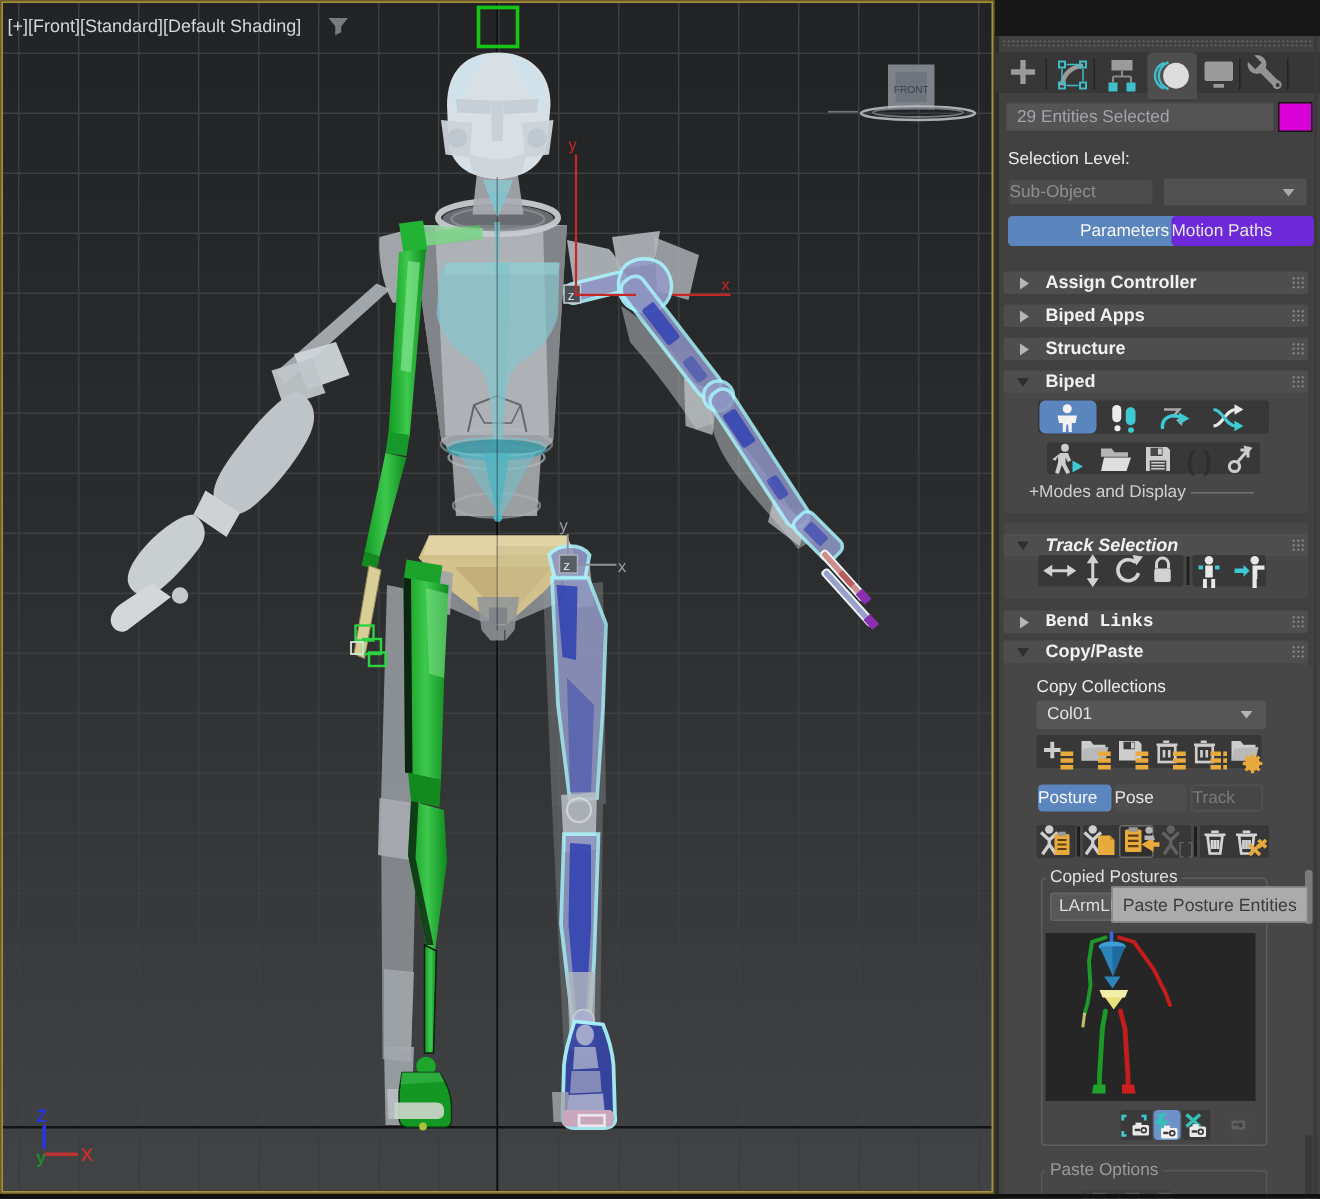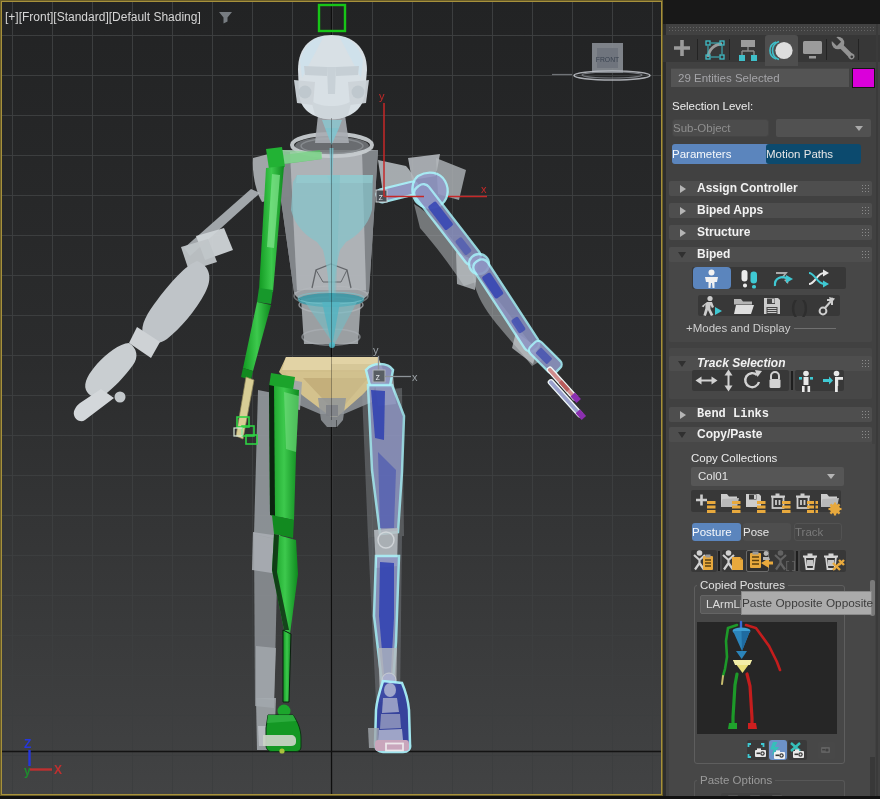--- a/index.html
+++ b/index.html
@@ -353,22 +353,22 @@
   <line x1="195.5" y1="4" x2="195.5" y2="25" stroke="#232323"></line>
 </svg>
 
 <div class="abs" style="left:8px;top:44px;width:178px;height:19px;background:#545454;border-top:1px solid #474747;color:#a4a4a8;font-size:11.5px;line-height:19px;padding-left:7px;box-sizing:border-box;">29 Entities Selected</div>
 <div class="abs" style="left:189px;top:44px;width:23px;height:20px;background:#da00da;border:1.5px solid #141414;box-sizing:border-box;"></div>
 <div class="abs" style="left:9px;top:76px;color:#ececec;font-size:11.5px;">Selection Level:</div>
 <div class="btn" style="left:9px;top:95px;width:97px;height:18px;background:#4c4c4c;border:1px solid #454545;line-height:17px;color:#8e8e8e;box-sizing:border-box;">Sub-Object</div>
 <div class="abs" style="left:113px;top:95px;width:95px;height:18px;background:#515151;border-radius:2px;">
   <div class="abs" style="right:8px;top:7px;width:0;height:0;border-left:4.5px solid transparent;border-right:4.5px solid transparent;border-top:5px solid #aaaaaa;"></div>
 </div>
-<div class="btn blue" style="left:9px;top:120px;width:108px;height:20px;line-height:20px;">Parameters</div>
-<div class="btn" style="left:103px;top:120px;width:95px;height:20px;background:#0c4a6e;line-height:20px;">Motion Paths</div>
+<div class="btn blue" style="left:9px;top:120px;width:108px;height:20px;line-height:20px;padding-left:48px;">Parameters</div>
+<div class="btn" style="left:118px;top:120px;width:95px;height:20px;background:#6d28d9;line-height:20px;">Motion Paths</div>
 
 <div class="hdr" style="top:157px;text-decoration:underline;">
       <i class="arrR"></i>
       <span>Assign Controller</span>
       <i class="grip"></i>
     </div>
 <div class="hdr" style="top:179px;">
       <i class="arrR"></i>
       <span>Biped Apps</span>
       <i class="grip"></i>
@@ -426,21 +426,21 @@
 <div class="abs" style="left:55px;top:527px;width:2px;height:20px;background:#1e1e1e;"></div>
 <div class="strip" style="left:59px;top:526px;width:72px;height:22px;"></div>
 <div class="abs" style="left:83px;top:526px;width:23px;height:22px;background:#2f2f2f;border:1px solid #6a6a6a;border-radius:2px;box-sizing:border-box;"></div>
 <div class="abs" style="left:133px;top:527px;width:2px;height:20px;background:#1e1e1e;"></div>
 <div class="strip" style="left:137px;top:526px;width:46px;height:22px;"></div>
 
 <div class="abs" style="left:31px;top:561px;width:151px;height:179px;border:1px solid #5e5e5e;border-radius:3px;box-sizing:border-box;"></div>
 <div class="abs" style="left:34px;top:555px;background:#474747;padding:0 3px;color:#e0e0e0;font-size:11.5px;">Copied Postures</div>
 <div class="abs" style="left:37px;top:571px;width:138px;height:19px;background:#585858;border:1px solid #656565;border-radius:2px;color:#dcdcdc;font-size:11.5px;line-height:17px;padding-left:5px;box-sizing:border-box;overflow:hidden;">LArmLFing0</div>
 <div class="abs" style="left:34px;top:598px;width:140px;height:112px;background:#262626;"></div>
-<div class="abs" style="left:78px;top:567px;width:131px;height:24px;background:#ababab;border:1px solid #8a8a8a;box-sizing:border-box;color:#3c3c3c;font-size:11.8px;line-height:22px;text-align:center;white-space:nowrap;z-index:5;">Paste Opposite Opposite</div>
+<div class="abs" style="left:78px;top:567px;width:131px;height:24px;background:#ababab;border:1px solid #8a8a8a;box-sizing:border-box;color:#3c3c3c;font-size:11.8px;line-height:22px;text-align:center;white-space:nowrap;z-index:5;">Paste Posture Entities</div>
 
 <div class="abs" style="left:84px;top:716px;width:21px;height:20px;background:#3a3a3a;border-radius:2px;"></div>
 <div class="abs" style="left:106px;top:716px;width:18px;height:20px;background:#6d92c8;border-radius:3px;"></div>
 <div class="abs" style="left:125px;top:716px;width:19px;height:20px;background:#3a3a3a;border-radius:2px;"></div>
 <div class="abs" style="left:155px;top:718px;width:17px;height:17px;background:#484848;border-radius:2px;"></div>
 
 <div class="abs" style="left:31px;top:756px;width:151px;height:43px;border:1px solid #575757;border-radius:3px;border-bottom:none;box-sizing:border-box;"></div>
 <div class="abs" style="left:34px;top:750px;background:#474747;padding:0 3px;color:#9a9a9a;font-size:11.5px;">Paste Options</div>
 <div class="abs" style="left:58px;top:769px;width:60px;height:20px;background:#424242;border-radius:2px;"></div>
 <div class="abs" style="left:0px;top:792px;width:217px;height:7px;background:#1a1a1a;"></div>

